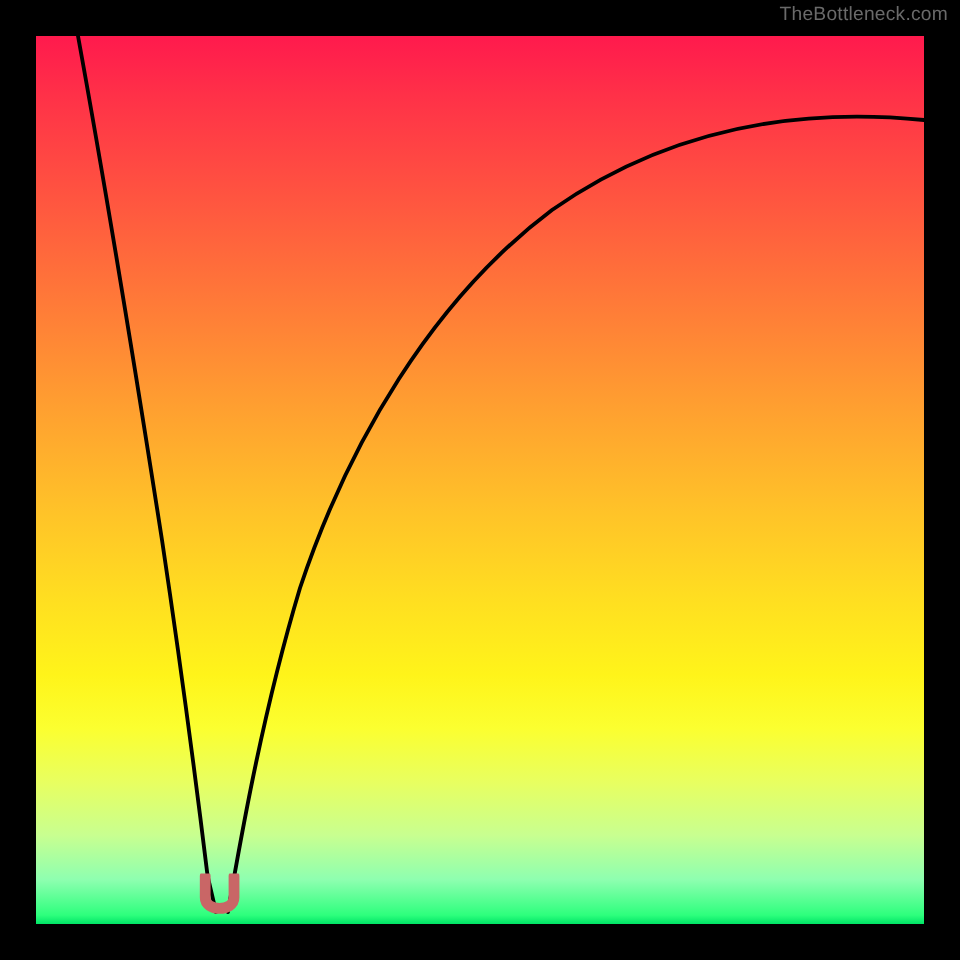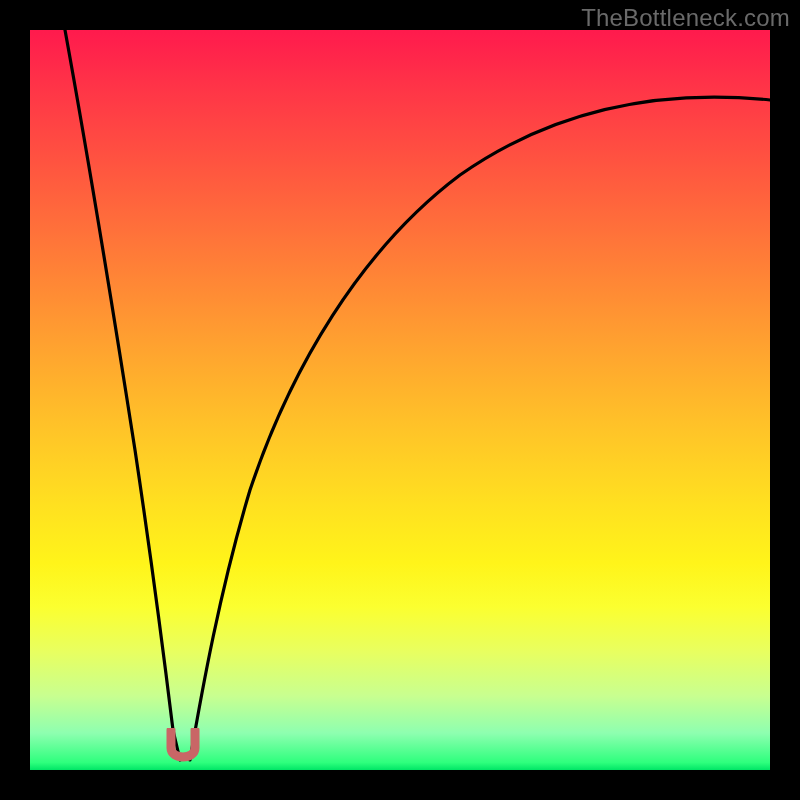--- a/index.html
+++ b/index.html
@@ -40,21 +40,21 @@
       #8effb0 95%,
       #2eff7d 99%,
       #00e566 100%
     );
   }
   .watermark {
     position: absolute;
     top: 4px;
     right: 10px;
     color: #6a6a6a;
-    font-size: 24px;
+    font-size: 16px;
     letter-spacing: 0.2px;
     user-select: none;
   }
   svg.curve {
     position: absolute;
     left: 0;
     top: 0;
     width: 740px;
     height: 740px;
     overflow: visible;

